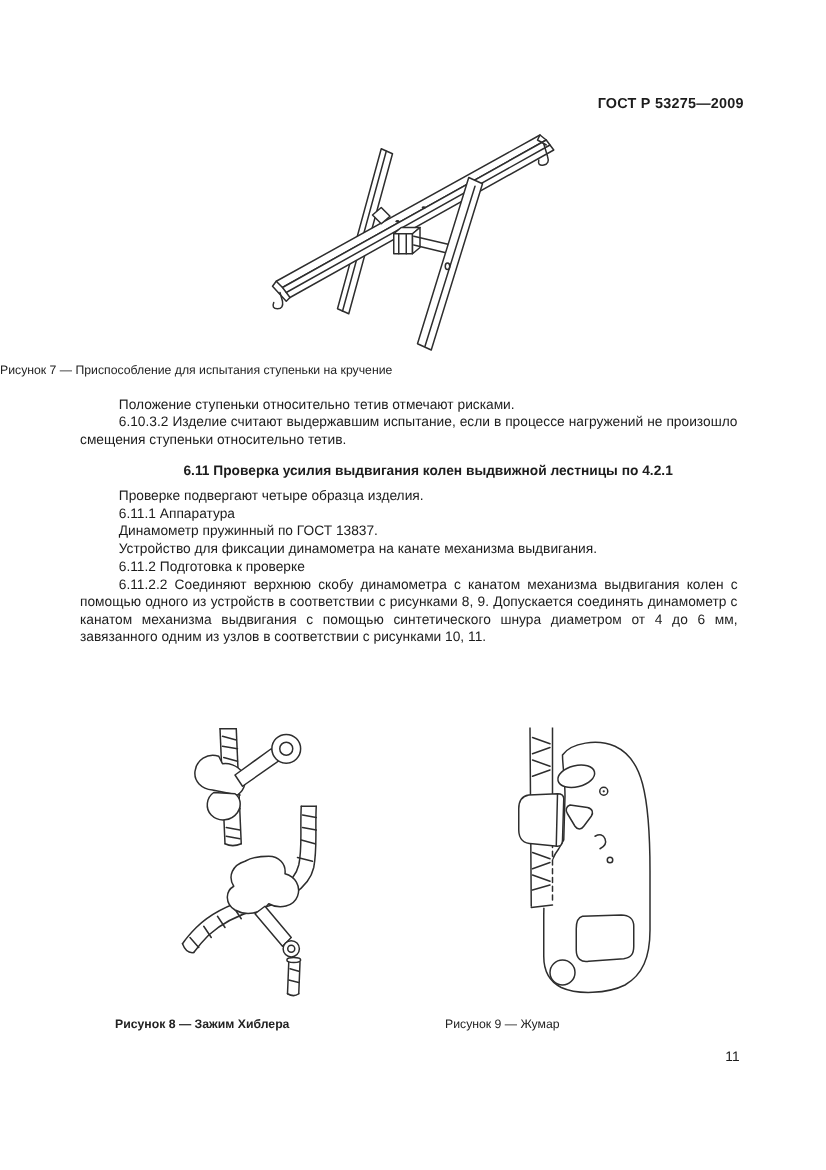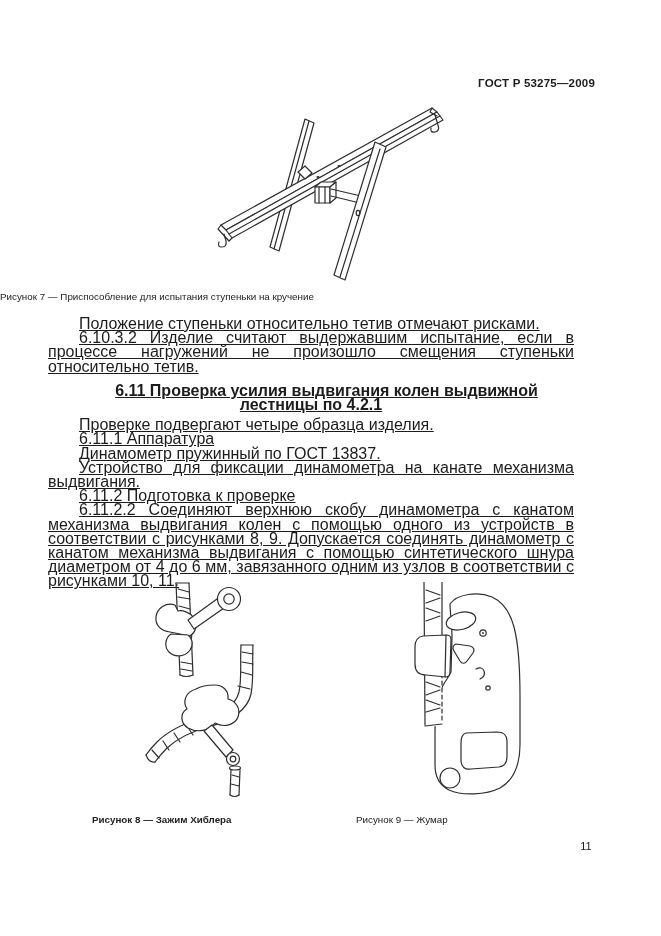--- a/index.html
+++ b/index.html
@@ -17,22 +17,22 @@
   .fig8{left:138px;top:582px;width:120px;height:220px;}
   .fig9{left:402px;top:582px;width:125px;height:220px;}
   .figwrap svg{display:block;width:100%;height:100%;}
   .cap{
     position:absolute;font-size:9.8px;color:#222;text-align:left;white-space:nowrap;
   }
   .cap7{left:0;top:291px;width:661px;}
   .cap8{left:92px;top:814px;width:200px;font-weight:bold;}
   .cap9{left:356px;top:814px;width:200px;}
   .textblock{
-    position:absolute;left:48px;top:317px;width:526px;
-    font-size:16px;line-height:14.2px;text-decoration:underline;
+    position:absolute;left:64px;top:317px;width:526px;
+    font-size:11px;line-height:14.2px;
   }
   .textblock p{
     margin:0;text-indent:31px;text-align:justify;
   }
   .textblock p.head{
     font-weight:bold;margin-top:10px;margin-bottom:6px;text-align:center;
   }
   .pagenum{
     position:absolute;left:571px;top:840px;width:30px;
     font-size:11px;text-align:center;

